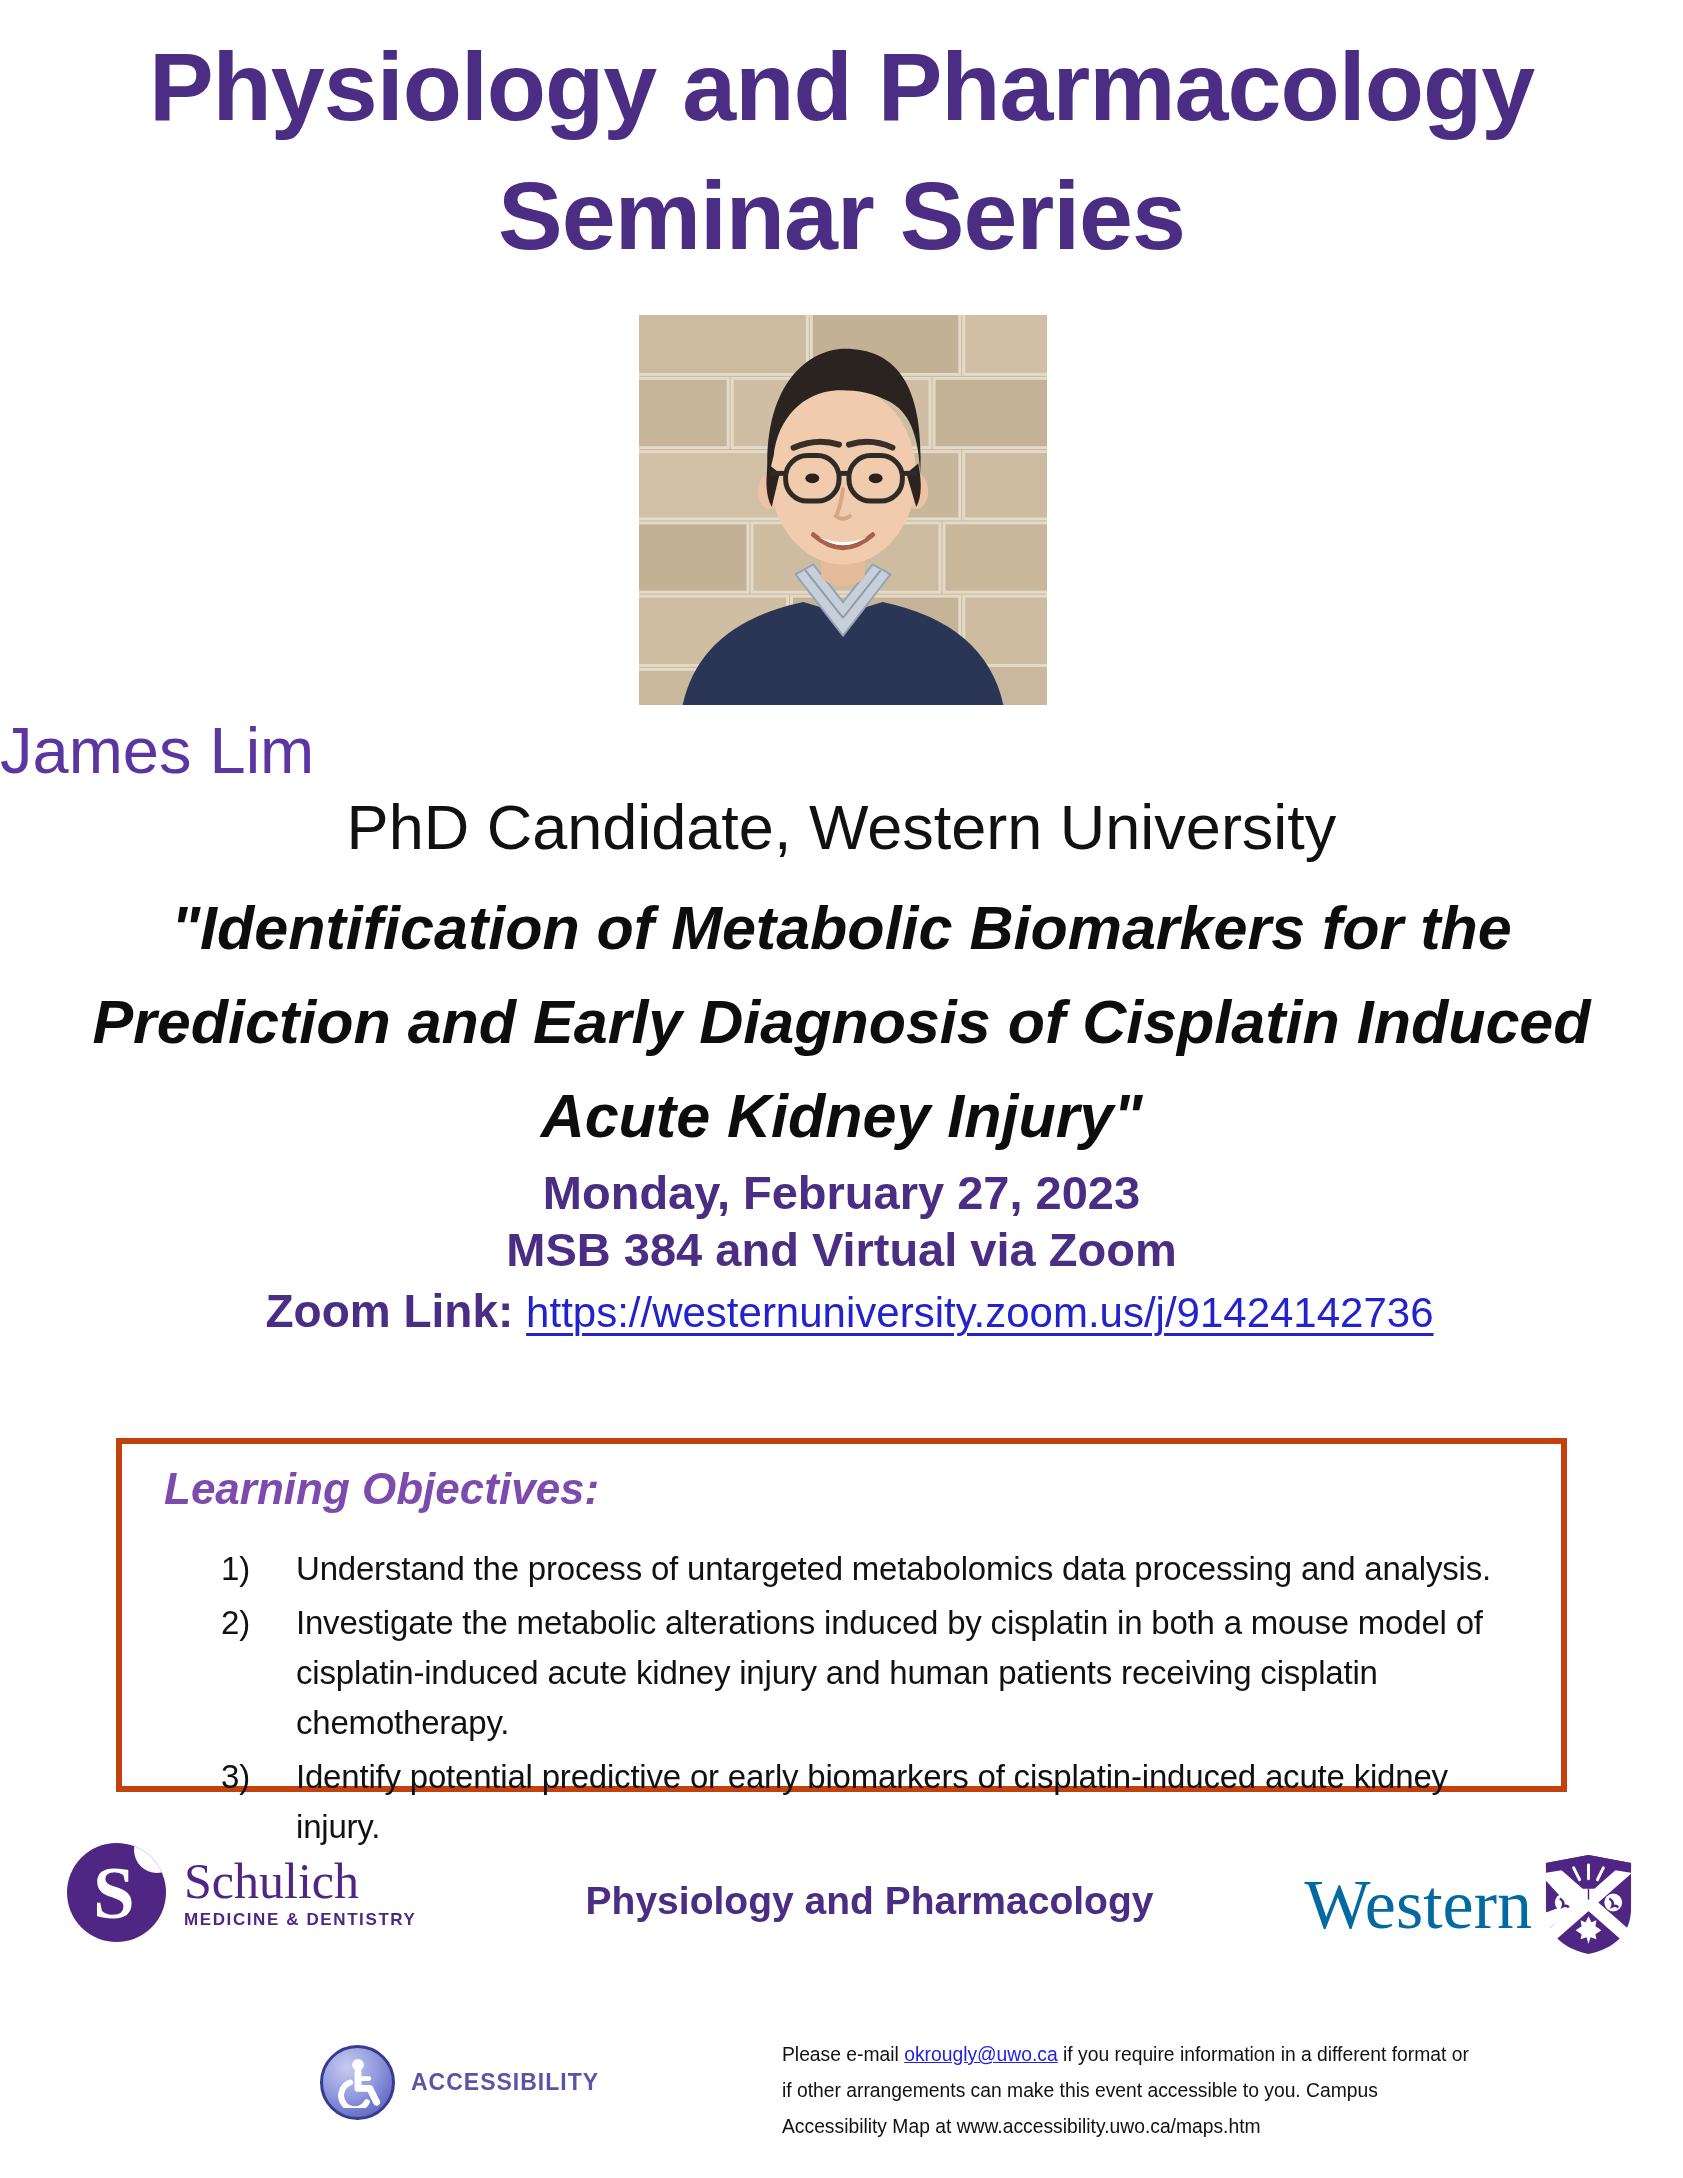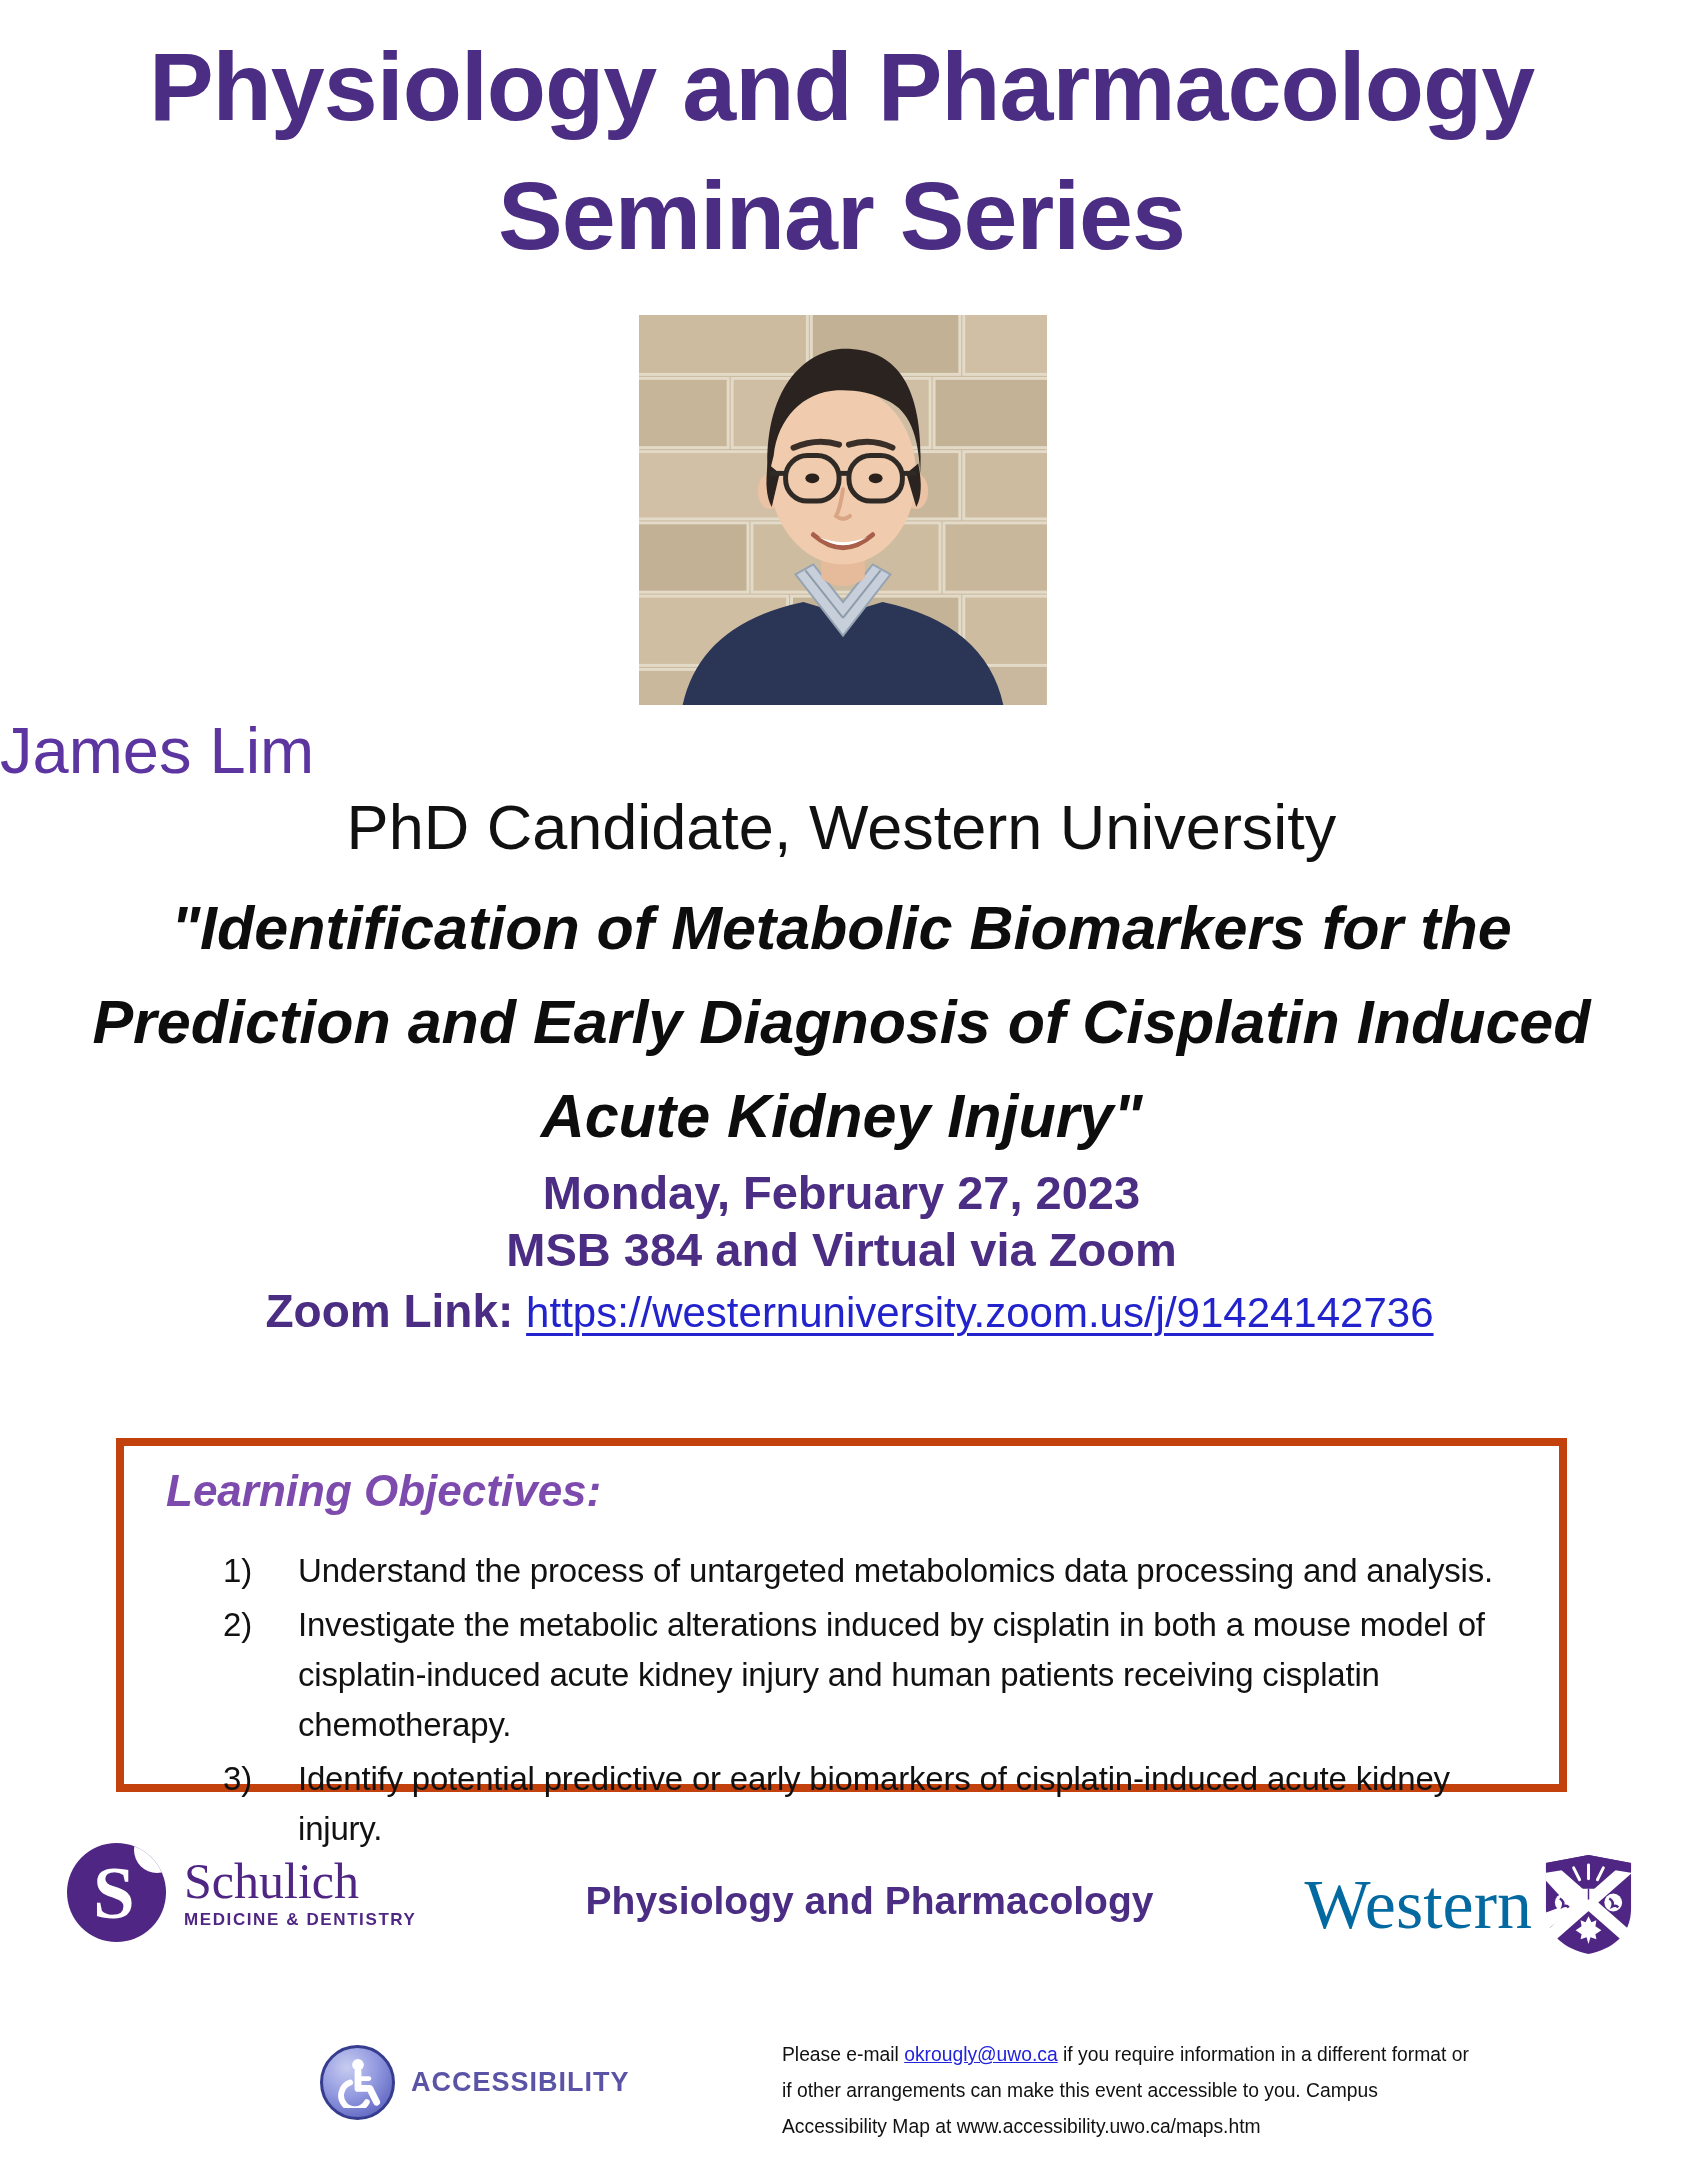--- a/index.html
+++ b/index.html
@@ -47,21 +47,21 @@
   }
   .event-line{font-size:47px;line-height:57px;}
   .zoom-line{margin-top:6px;font-size:46px;line-height:55px;margin-left:16px;}
   .zoom-url{
     font-size:42px;font-weight:normal;color:#2323CD;
     text-decoration:underline;text-underline-offset:6px;text-decoration-thickness:3px;
   }
   
   .objectives-box{
     position:absolute;left:116px;top:1438px;width:1451px;height:354px;
-    box-sizing:border-box;border:8px solid #c2410c;background:#ffffff;
+    box-sizing:border-box;border:6px solid #c2410c;background:#ffffff;
   }
   .objectives-heading{
     margin:20px 0 0 42px;
     font-size:44px;font-weight:bold;font-style:italic;color:#7D4AAD;
   }
   .objectives-list{
     margin:30px 50px 0 99px;padding:0;list-style:none;
     font-size:33px;color:#111111;letter-spacing:-0.2px;
   }
   .objectives-list li{display:flex;gap:16px;margin-bottom:4px;line-height:50px;}
@@ -97,21 +97,21 @@
     font-family:"Liberation Serif", serif;font-size:70px;color:#0369a1;line-height:99px;
   }
   
   .accessibility{position:absolute;left:320px;top:2045px;display:flex;align-items:center;gap:16px;}
   .access-circle{
     width:75px;height:75px;border-radius:50%;
     background:radial-gradient(circle at 35% 28%, #C7CCF0 0%, #9299DF 45%, #565DBB 90%);
     border:3px solid #363C8E;box-sizing:border-box;
     display:flex;align-items:center;justify-content:center;
   }
-  .access-label{font-size:27px;font-weight:bold;color:#5B54A6;letter-spacing:1px;}
+  .access-label{font-size:23px;font-weight:bold;color:#5B54A6;letter-spacing:1px;}
   
   .access-note{
     position:absolute;left:782px;top:2037px;width:693px;
     font-size:19.3px;line-height:36px;color:#111111;
   }
   .email-link{color:#2222DD;text-decoration:underline;}
 </style>
 </head>
 <body>
 

